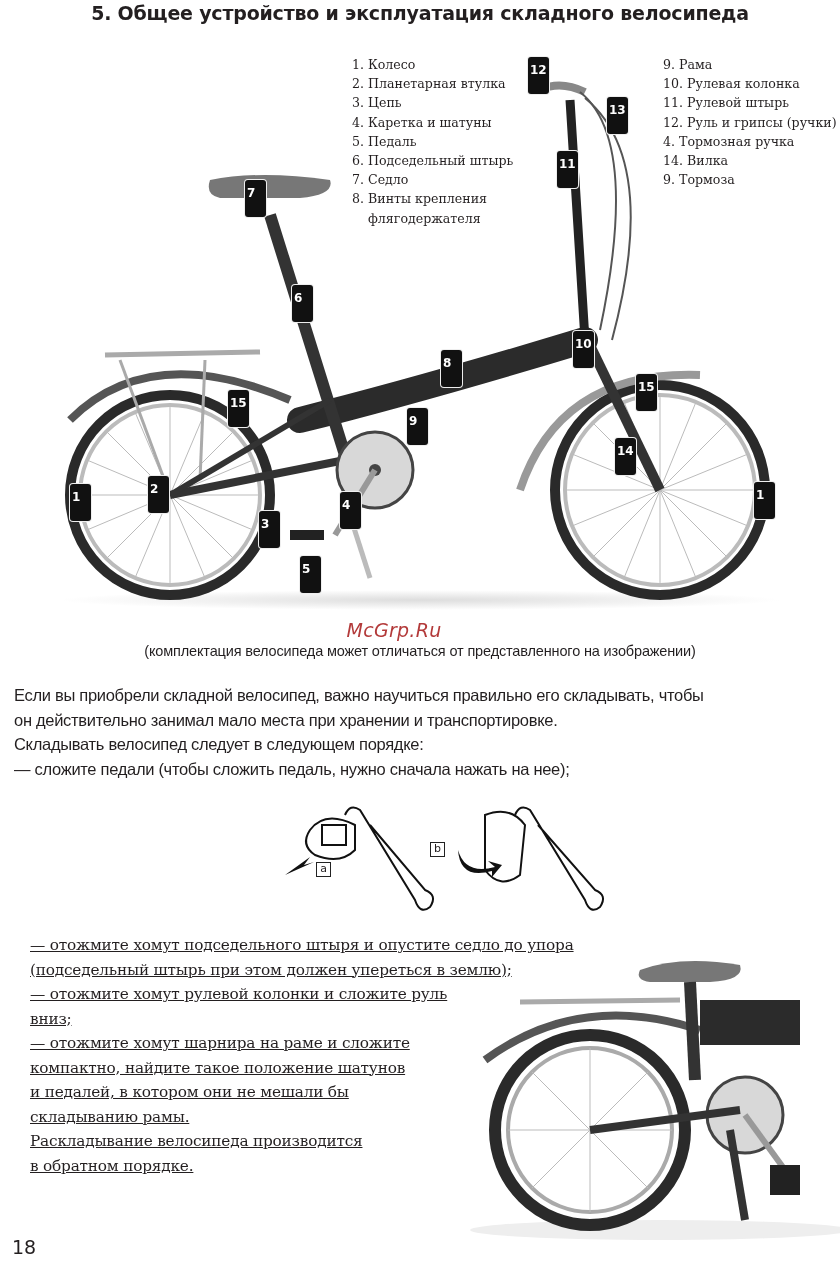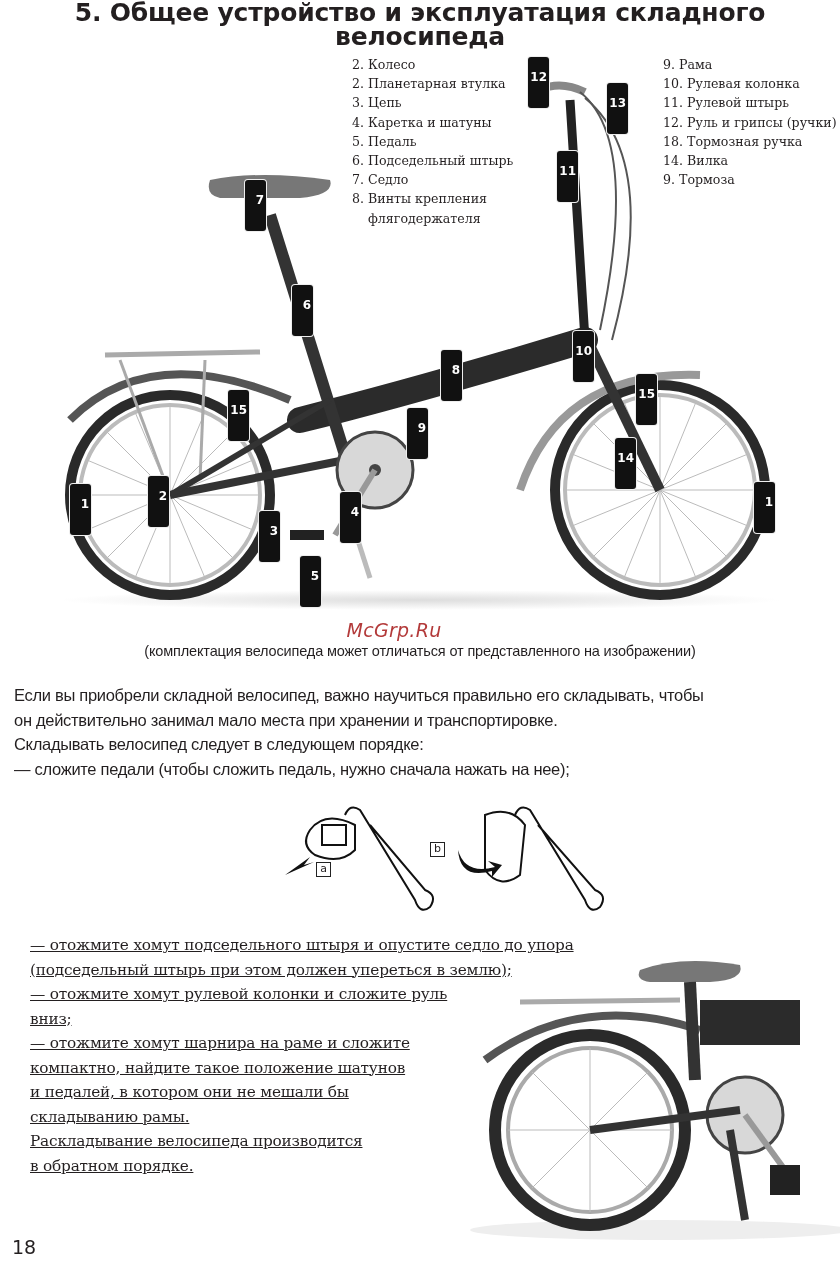--- a/index.html
+++ b/index.html
@@ -1,27 +1,27 @@
 <!DOCTYPE html>
 <html><head>
 <meta charset="utf-8">
 <style>
   html, body { margin: 0; padding: 0; background: #ffffff; }
   body { width: 840px; height: 1261px; position: relative; overflow: hidden;
          font-family: "DejaVu Serif", serif; color: #231f20; }
   .abs { position: absolute; }
   .title { left: 0; width: 840px; top: 0; text-align: center;
            font-family: "DejaVu Sans", sans-serif; font-weight: bold;
-           font-size: 25px; letter-spacing: -0.2px; line-height: 24px; top: 1px; }
+           font-size: 19px; letter-spacing: -0.2px; line-height: 24px; top: 1px; }
   .legend { font-size: 12.6px; line-height: 19.2px; }
   .legend div { white-space: nowrap; }
   .legend .indent { padding-left: 16px; }
   .badge { position: absolute; background: #111; color: #fff; border-radius: 3px;
            font-family: "DejaVu Sans", sans-serif; font-weight: bold; font-size: 12px;
-           height: 29px; min-width: 17px; padding: 11px 2px; line-height: 19px; text-align: right;
+           height: 29px; min-width: 17px; padding: 4px 2px; line-height: 19px; text-align: left;
            box-shadow: 0 0 0 1px #eee; }
   .watermark { left: 0; width: 788px; text-align: center; top: 619px;
                font-family: "DejaVu Sans", sans-serif; font-style: italic; color: #b33a3a;
                font-size: 19px; letter-spacing: 0.3px; }
   .caption { left: 0; width: 840px; text-align: center; top: 643px;
              font-family: "Liberation Sans", sans-serif; font-size: 14.5px; letter-spacing: -0.15px; }
   .para { font-family: "Liberation Sans", sans-serif; font-size: 16.5px; line-height: 24.5px;
           left: 14px; white-space: nowrap; letter-spacing: -0.3px; }
   .steps { font-size: 15.3px; line-height: 24.5px; left: 30px; white-space: nowrap; letter-spacing: -0.2px; text-decoration: underline; }
   .pagenum { left: 12px; top: 1236px; font-family: "DejaVu Sans", sans-serif; font-size: 19px; }
@@ -91,42 +91,42 @@
   <line x1="345" y1="500" x2="370" y2="578" stroke="#bbb" stroke-width="5"></line>
 
   <path d="M210 180 Q260 170 330 180 Q335 195 300 198 L220 198 Q205 195 210 180 Z" fill="#777"></path>
 
   <path d="M540 90 Q560 80 585 92" stroke="#888" stroke-width="8" fill="none"></path>
   <path d="M580 92 Q640 140 600 330" stroke="#555" stroke-width="2" fill="none"></path>
   <path d="M585 98 Q660 160 612 340" stroke="#555" stroke-width="2" fill="none"></path>
 </svg>
 
 <div class="abs legend" style="left:352px;top:55px">
-  <div>2. Колесо</div>
+  <div>1. Колесо</div>
   <div>2. Планетарная втулка</div>
   <div>3. Цепь</div>
   <div>4. Каретка и шатуны</div>
   <div>5. Педаль</div>
   <div>6. Подседельный штырь</div>
   <div>7. Седло</div>
   <div>8. Винты крепления</div>
   <div class="indent">флягодержателя</div>
 </div>
 <div class="abs legend" style="left:663px;top:55px">
   <div>9. Рама</div>
   <div>10. Рулевая колонка</div>
   <div>11. Рулевой штырь</div>
   <div>12. Руль и грипсы (ручки)</div>
-  <div>18. Тормозная ручка</div>
+  <div>4. Тормозная ручка</div>
   <div>14. Вилка</div>
   <div>9. Тормоза</div>
 </div>
 
 <div class="badge" style="left:528px;top:57px">12</div>
-<div class="badge" style="left:607px;top:83px">13</div>
+<div class="badge" style="left:607px;top:97px">13</div>
 <div class="badge" style="left:557px;top:151px">11</div>
 <div class="badge" style="left:245px;top:180px">7</div>
 <div class="badge" style="left:292px;top:285px">6</div>
 <div class="badge" style="left:573px;top:331px">10</div>
 <div class="badge" style="left:441px;top:350px">8</div>
 <div class="badge" style="left:228px;top:390px">15</div>
 <div class="badge" style="left:636px;top:374px">15</div>
 <div class="badge" style="left:407px;top:408px">9</div>
 <div class="badge" style="left:615px;top:438px">14</div>
 <div class="badge" style="left:148px;top:476px">2</div>

